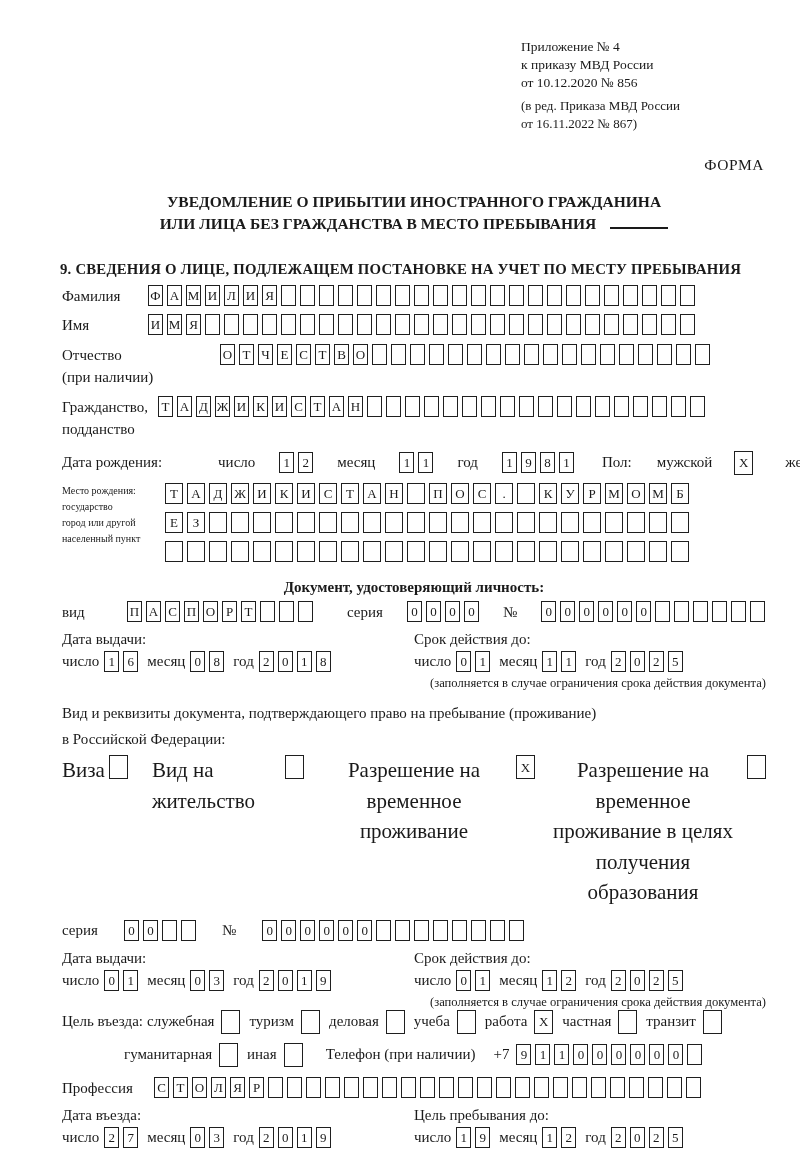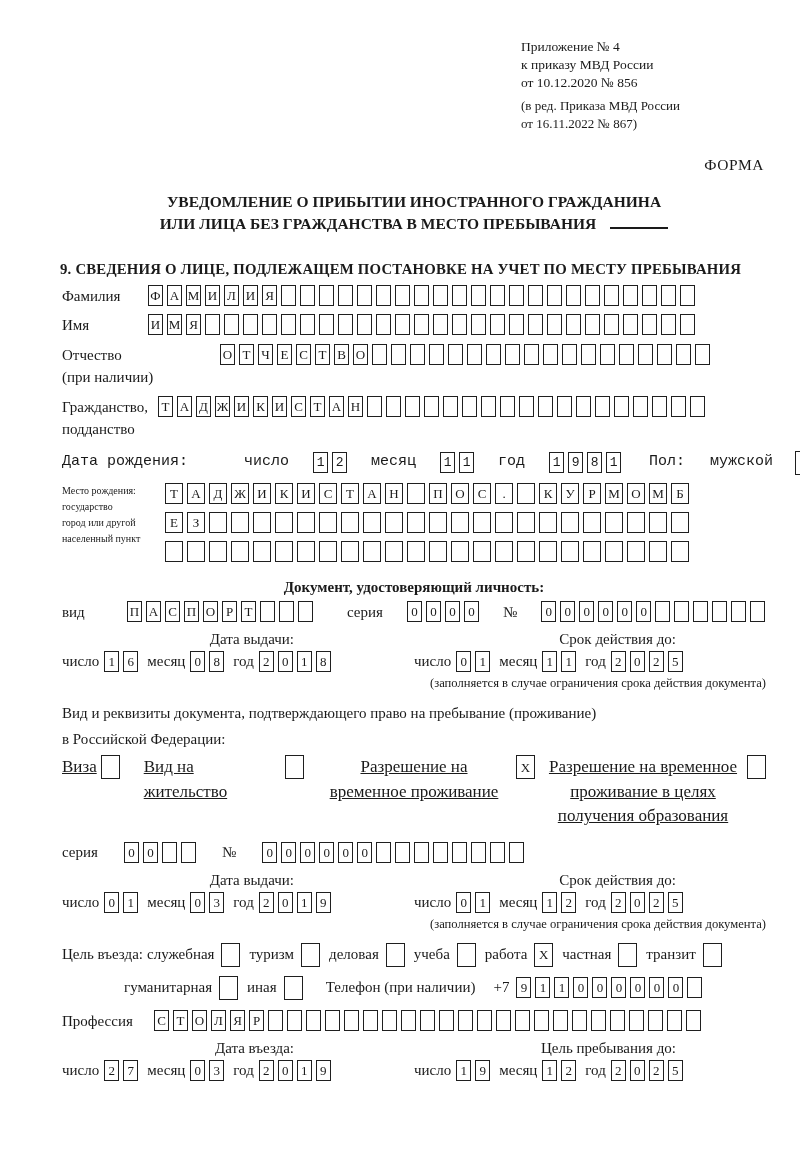--- a/index.html
+++ b/index.html
@@ -44,39 +44,39 @@
   .w-patronymic{width:140px;}
   .w-citizenship{width:78px;}
   .w-birthplace{width:103px;}
   .w-kind{width:47px;}
   .inline-lab{font-size:15px;flex:none;margin:0 6px;line-height:1.5;}
   .inline-lab.first{margin-left:0;}
 
   
   .dates{display:flex;margin-top:8px;}
   .date-col{width:50%;}
-  .date-title{font-size:15px;text-align:right;margin-bottom:3px;}
+  .date-title{font-size:15px;text-align:left;margin-bottom:3px;}
   .date-col.left .date-title{margin-right:120px;}
   .date-col.right .date-title{margin-right:90px;}
   .date-line{display:flex;align-items:center;}
   .date-line .dlab{font-size:15px;flex:none;margin-right:5px;}
   .date-line .cells{margin-right:9px;}
   .date-note{font-size:12.6px;margin-top:4px;text-align:right;white-space:nowrap;}
 
   
   .intro{font-size:15px;margin-top:10px;line-height:1.7;}
   .opts{display:flex;align-items:flex-start;margin-top:3px;}
   .opt{display:flex;align-items:flex-start;}
-  .opt-label{font-size:17px;line-height:1.45;text-decoration:underline;}
+  .opt-label{font-size:21px;line-height:1.45;}
   .opt-label.center{text-align:center;}
   .opt .checkbox{margin-left:8px;}
   .ol-w1{width:188px;} .ol-w2{width:192px;}
 
   
-  .purpose-line{display:flex;align-items:center;margin-top:11px;flex-wrap:nowrap;}
+  .purpose-line{display:flex;align-items:center;flex-wrap:nowrap;}
   .purpose-line .plab{font-size:15px;flex:none;}
   .purpose-line .checkbox{margin:0 9px 0 7px;}
   .purpose2{margin-top:9px;}
   .indent100{margin-left:62px;}
   .phone-prefix{font-size:15px;margin:0 7px 0 18px;flex:none;}
 
   .mt10{margin-top:10px;} .mt12{margin-top:12px;}
   .doc-heading{text-align:center;font-weight:bold;font-size:15px;margin-top:9px;}
 
   
@@ -247,21 +247,21 @@
         <span class="cell"></span>
         <span class="cell"></span>
         <span class="cell"></span>
         <span class="cell"></span>
         <span class="cell"></span>
         <span class="cell"></span>
         <span class="cell"></span>
       </div>
   </div>
 
-  <div class="frow mt10" style="align-items:center;font-family:Liberation Mono, monospace;">
+  <div class="frow mt10" style="align-items:center;">
     <span class="inline-lab first">Дата рождения:</span>
     <span class="gap8"></span>
     <span class="inline-lab">число</span>
     <span class="cells">
         <span class="cell">1</span>
         <span class="cell">2</span>
       </span>
     <span class="inline-lab">месяц</span>
     <span class="cells">
         <span class="cell">1</span>

